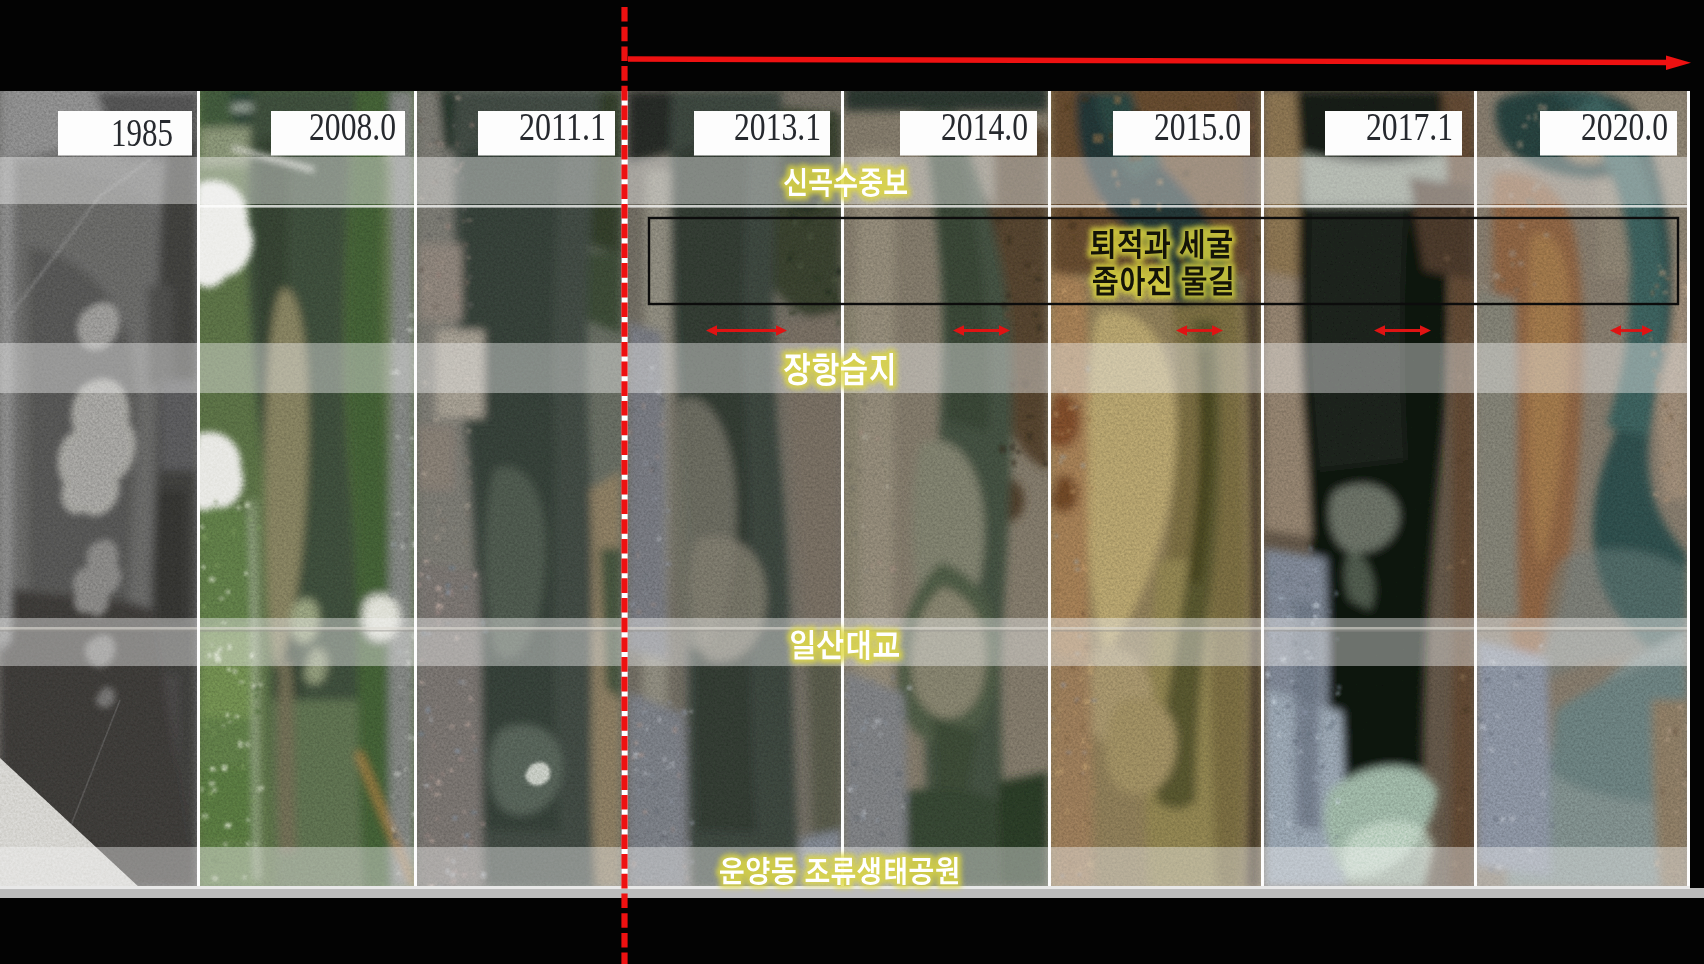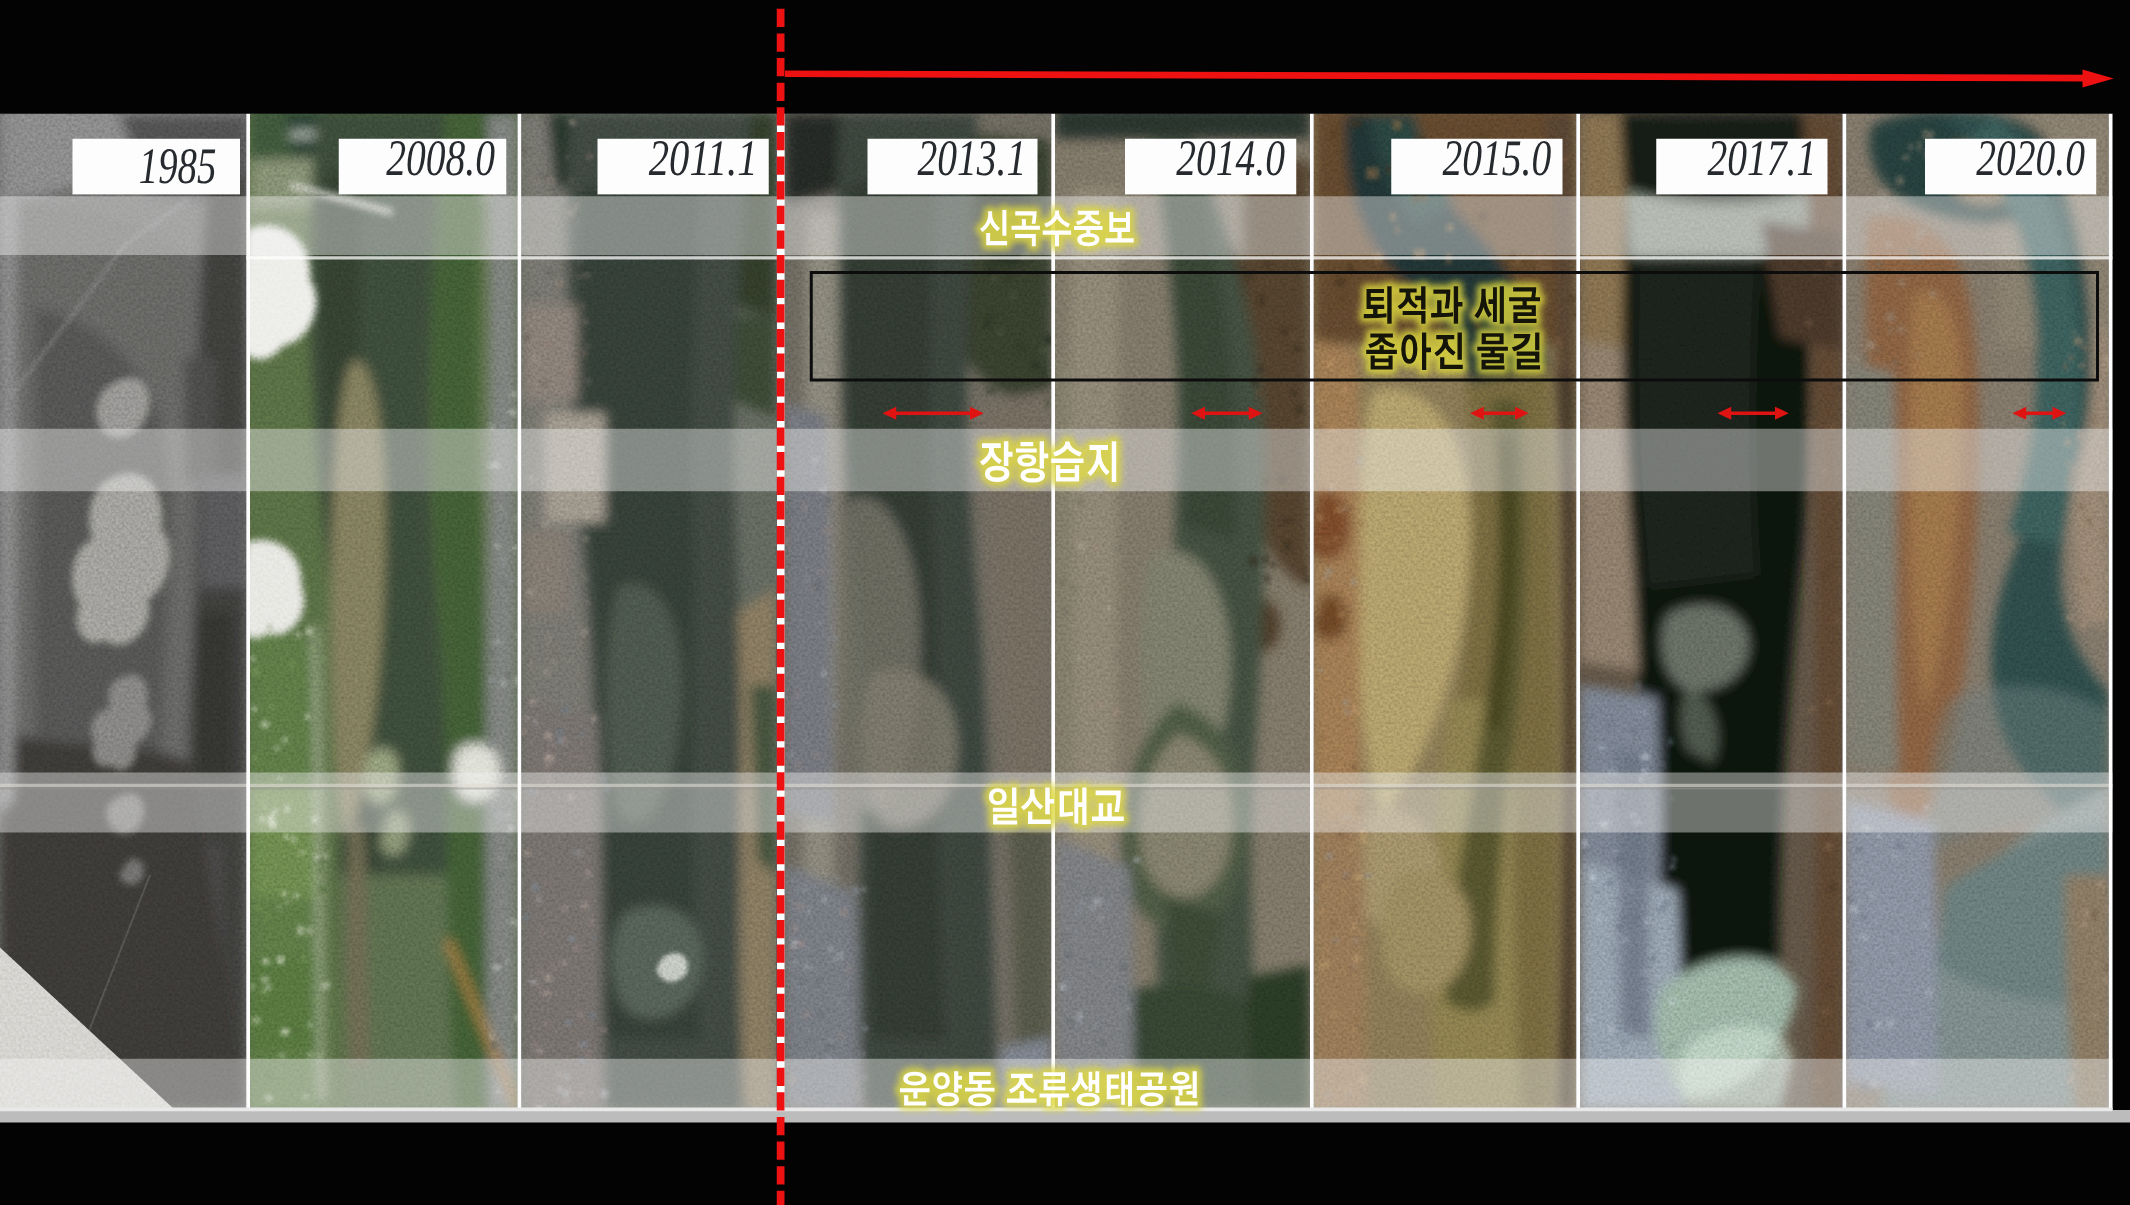--- a/index.html
+++ b/index.html
@@ -1,16 +1,16 @@
 <!DOCTYPE html>
 <html><head><meta charset="utf-8">
 <style>
 html,body{margin:0;padding:0;background:#000;font-size:0;line-height:0;}
 #page{position:relative;width:1704px;height:964px;background:#000;overflow:hidden;
-font-family:"Liberation Sans",sans-serif;font-style:italic;}
+font-family:"Liberation Sans",sans-serif;}
 </style></head>
 <body>
 <div id="page">
     <svg style="display:block" width="1704" height="964" viewBox="0 0 1704 964">
 <defs>
 <filter id="b2" x="-15%" y="-15%" width="130%" height="130%">
           <feGaussianBlur stdDeviation="1.6"></feGaussianBlur>
         </filter>
 <filter id="b4" x="-20%" y="-20%" width="140%" height="140%">
           <feGaussianBlur stdDeviation="3"></feGaussianBlur>

